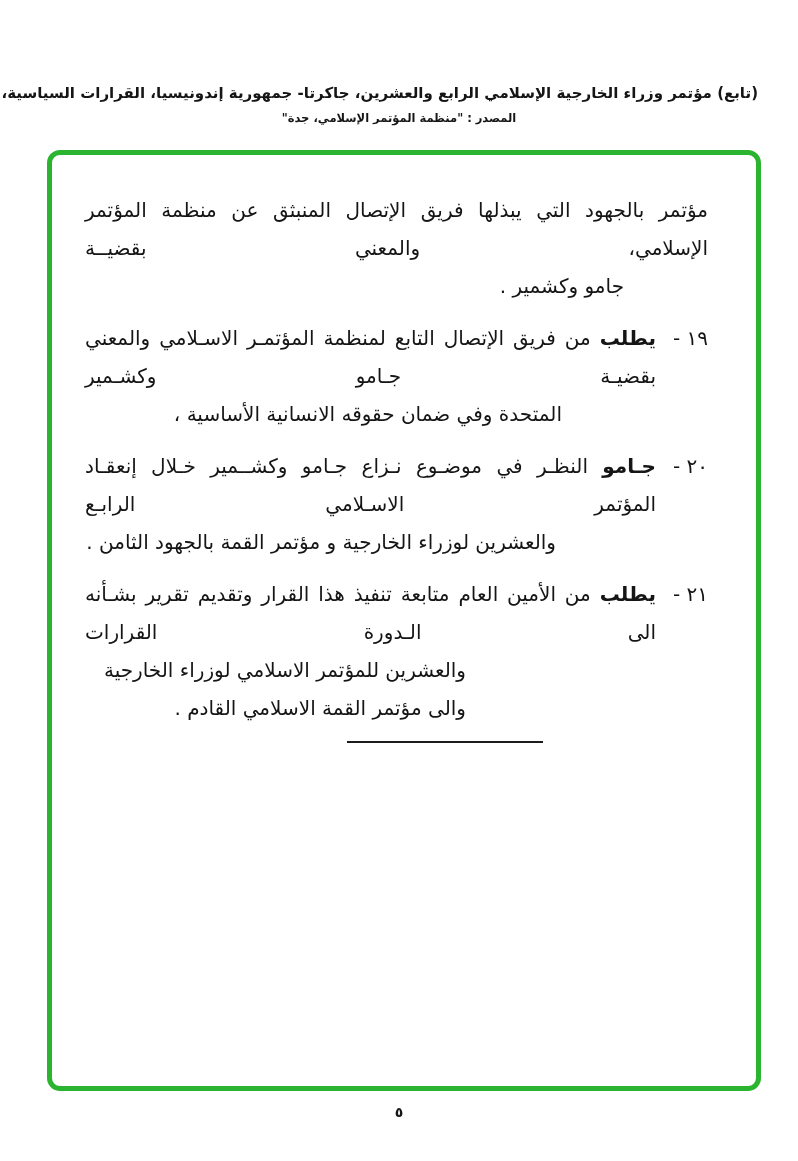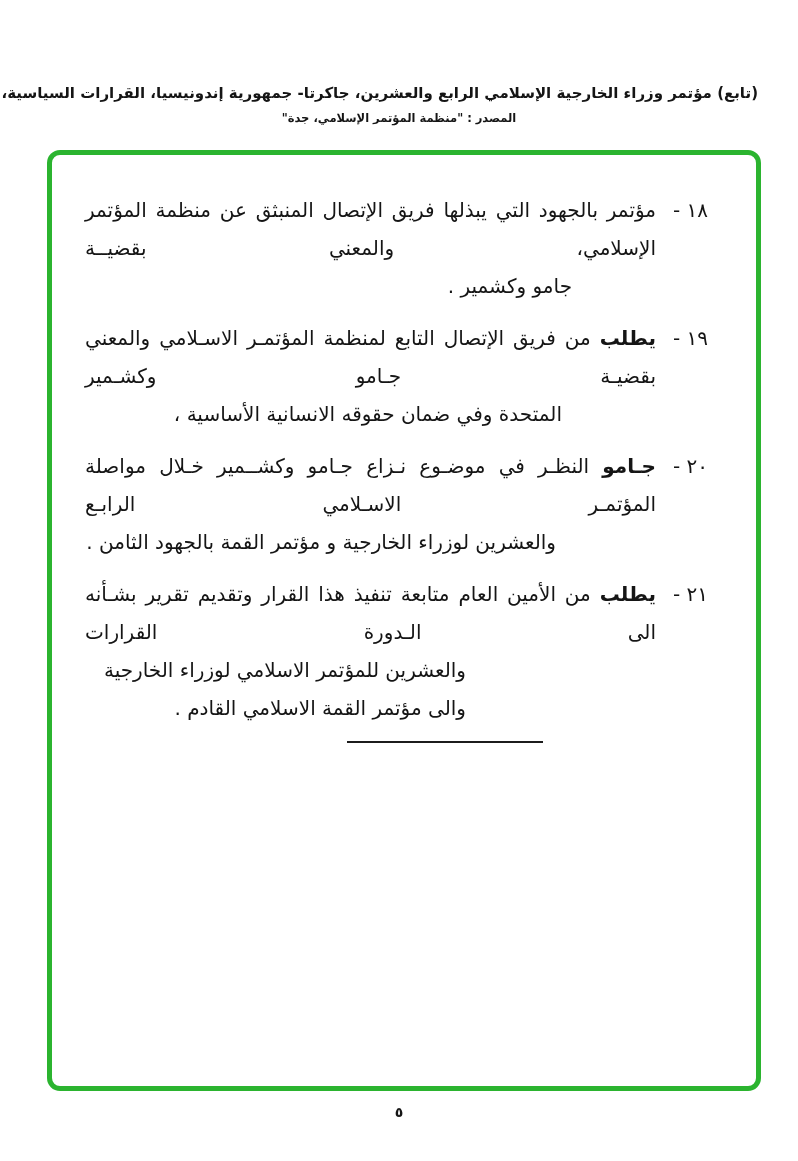--- a/index.html
+++ b/index.html
@@ -99,37 +99,36 @@
 
 <div class="page" style="color: rgb(21, 21, 21);">
 
   <div class="hdr1">(تابع) مؤتمر وزراء الخارجية الإسلامي الرابع والعشرين، جاكرتا- جمهورية إندونيسيا، القرارات السياسية، القرار الرقم ٢٤/٨-س</div>
 
   <div class="hdr2">المصدر :  "منظمة المؤتمر الإسلامي، جدة"</div>
 
   <div class="green-box" style="border-color: rgb(43, 180, 47);">
     <div class="items">
         <div class="item">
-          <div class="num">١٨ -</div>
           <div class="txt">
             <div class="line full"><span class="lead">مؤتمر</span> <span>بالجهود التي يبذلها فريق الإتصال المنبثق عن منظمة المؤتمر الإسلامي، والمعني بقضيــة</span></div>
             <div class="line" style="padding-right: 84px;">جامو وكشمير .</div>
           </div>
         </div>
         <div class="item">
           <div class="num">١٩ -</div>
           <div class="txt">
             <div class="line full"><span class="lead bold">يطلب</span> <span>من فريق الإتصال التابع لمنظمة المؤتمـر الاسـلامي والمعني بقضيـة جـامو وكشـمير</span></div>
             <div class="line" style="padding-right: 94px;">المتحدة وفي ضمان حقوقه الانسانية الأساسية ،</div>
           </div>
         </div>
         <div class="item">
           <div class="num">٢٠ -</div>
           <div class="txt">
-            <div class="line full"><span class="lead bold">جـامو</span> <span>النظـر في موضـوع نـزاع جـامو وكشــمير خـلال مواصلة المؤتمـر الاسـلامي الرابـع</span></div>
+            <div class="line full"><span class="lead bold">جـامو</span> <span>النظـر في موضـوع نـزاع جـامو وكشــمير خـلال إنعقـاد المؤتمر الاسـلامي الرابـع</span></div>
             <div class="line" style="padding-right: 100px;">والعشرين لوزراء الخارجية و مؤتمر القمة بالجهود الثامن .</div>
           </div>
         </div>
         <div class="item">
           <div class="num">٢١ -</div>
           <div class="txt">
             <div class="line full"><span class="lead bold">يطلب</span> <span>من الأمين العام متابعة تنفيذ هذا القرار وتقديم  تقرير بشـأنه الى الـدورة القرارات</span></div>
             <div class="line" style="padding-right: 190px;">والعشرين للمؤتمر الاسلامي لوزراء الخارجية  والى مؤتمر القمة الاسلامي القادم .</div>
           </div>
         </div>

